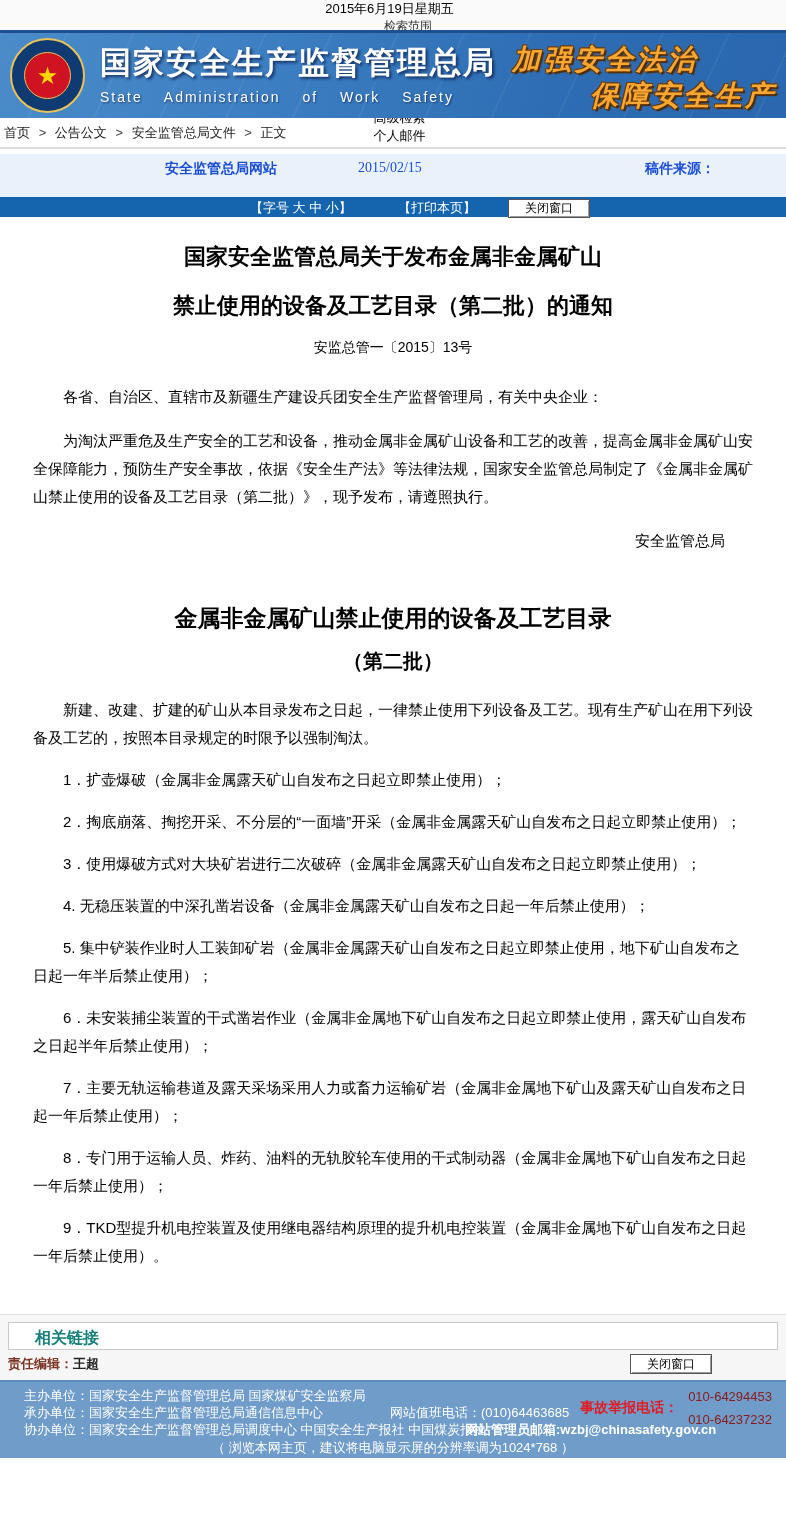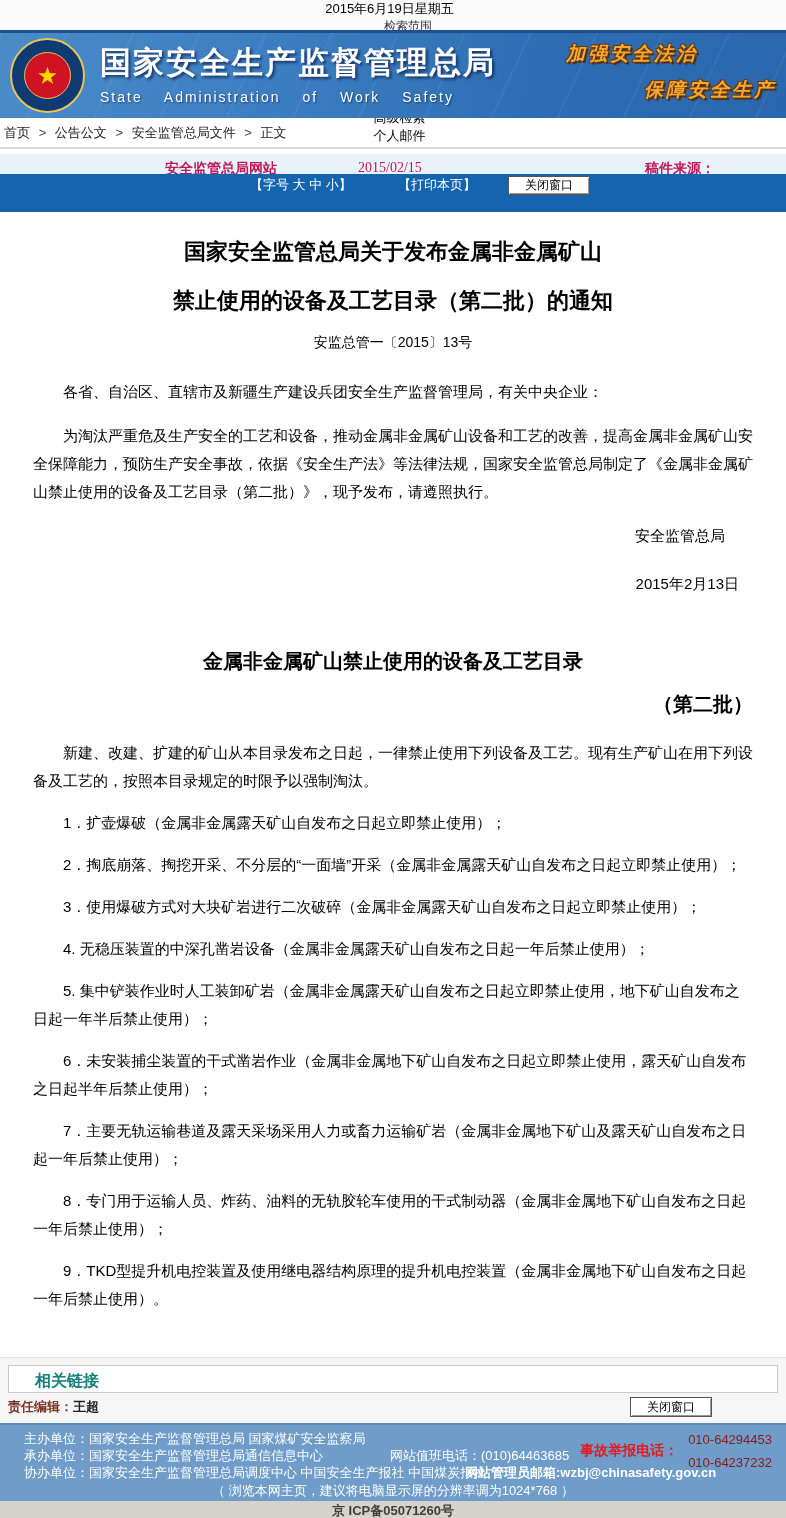--- a/index.html
+++ b/index.html
@@ -18,51 +18,51 @@
 
   
   .banner { position:relative; height:88px; border-top:3px solid #1e4f8f; background:linear-gradient(100deg,#4a8bc8 0%,#3c7ec2 35%,#2e6db3 70%,#2a67ae 100%); overflow:hidden; }
   .banner::after { content:""; position:absolute; inset:0; background:repeating-linear-gradient(115deg, rgba(255,255,255,.05) 0 2px, transparent 2px 60px); }
   .logo { position:absolute; left:10px; top:5px; width:75px; height:75px; border-radius:50%; background:#0f3a72; border:2px solid #e8c35a; display:flex; align-items:center; justify-content:center; z-index:2; }
   .logo-inner { width:47px; height:47px; border-radius:50%; background:#cf1322; border:1px solid #e8c35a; display:flex; align-items:center; justify-content:center; }
   .logo-star { color:#ffd700; font-size:24px; line-height:1; }
   .banner-titles { position:absolute; left:100px; top:9px; z-index:2; }
   .site-title { font-size:31px; font-weight:bold; color:#fff; letter-spacing:2px; text-shadow:2px 2px 3px rgba(0,10,50,.65); }
   .site-subtitle { margin-top:5px; font-size:14px; color:#fff; letter-spacing:2px; word-spacing:16px; text-shadow:1px 1px 2px rgba(0,10,50,.55); }
-  .slogan { position:absolute; z-index:2; font-size:19px; font-weight:bold; font-style:italic; color:#f8a832; letter-spacing:3px;
+  .slogan { position:absolute; z-index:2; font-size:28px; font-weight:bold; font-style:italic; color:#f8a832; letter-spacing:3px;
             text-shadow:-1px -1px 0 #6b3a08, 1px -1px 0 #6b3a08, -1px 1px 0 #6b3a08, 2px 2px 1px #4f2a00; }
   .slogan1 { top:8px; right:88px; }
   .slogan2 { top:44px; right:10px; }
 
   
   .breadcrumb { padding:6px 0 5px 4px; font-size:13px; color:#222; border-bottom:2px solid #dcdcdc; margin-bottom:5px; }
   .breadcrumb .sep { margin:0 5px; color:#444; }
   .crumb-link { cursor:pointer; }
 
   
-  .infobar { position:relative; height:20px; background:#e9f2fb; font-size:14px; color:#be185d; }
+  .infobar { position:relative; height:43px; background:#e9f2fb; font-size:14px; color:#1d4ed8; }
   .infobar .src { position:absolute; left:165px; top:6px; font-weight:bold; }
   .infobar .pubdate { position:absolute; left:358px; top:6px; font-family:"Liberation Serif","DejaVu Serif",serif; font-size:14px; }
   .infobar .origin { position:absolute; left:645px; top:6px; font-weight:bold; }
-  .toolbar { position:relative; height:38px; background:#1565ae; color:#fff; font-size:13px; }
+  .toolbar { position:relative; height:20px; background:#1565ae; color:#fff; font-size:13px; }
   .toolbar .fs { position:absolute; left:250px; top:0; line-height:22px; cursor:pointer; }
   .toolbar .print { position:absolute; left:398px; top:0; line-height:22px; cursor:pointer; }
   .btn-close { position:absolute; left:508px; top:2px; height:19px; padding:0 16px; font-size:12px; background:#fff; color:#000; border:1px solid #555; box-shadow:inset 1px 1px 0 #fff, inset -1px -1px 0 #999; cursor:pointer; font-family:inherit; }
 
   
   .content { padding:0 33px 0 33px; font-size:15px; color:#000; }
   .doc-title { text-align:center; font-size:22px; font-weight:bold; line-height:49px; }
   .doc-title.first { margin-top:15px; }
   .doc-number { text-align:center; font-size:14px; margin-top:9px; }
   .salutation { margin-top:26px; line-height:28px; text-indent:2em; }
   .para { margin-top:16px; line-height:28px; text-indent:2em; }
   .signature { text-align:right; margin-top:16px; line-height:28px; padding-right:28px; }
   .sign-date { text-align:right; margin-top:20px; line-height:28px; padding-right:14px; }
-  .catalog-title { text-align:center; font-size:20px; font-weight:bold; margin-top:48px; line-height:30px; }
-  .catalog-sub { text-align:right; font-size:20px; font-weight:bold; margin-top:13px; line-height:30px; }
+  .catalog-title { text-align:center; font-size:23px; font-weight:bold; margin-top:48px; line-height:30px; }
+  .catalog-sub { text-align:center; font-size:20px; font-weight:bold; margin-top:13px; line-height:30px; }
   .catalog-intro { margin-top:20px; line-height:28px; text-indent:2em; }
   .item { margin-top:14px; line-height:28px; text-indent:2em; }
 
   
   .related-section { margin-top:44px; border-top:1px solid #e0e0e0; background:#f6f6f6; padding:7px 8px 0 8px; }
   .related-box { background:#fff; border:1px solid #c9c9c9; height:28px; display:flex; align-items:flex-end; padding-left:26px; }
   .related-title { color:#17807a; font-weight:bold; font-size:16px; }
   .editor-row { background:#f6f6f6; height:30px; display:flex; align-items:center; justify-content:space-between; padding:0 74px 2px 8px; }
   .editor-label { font-size:13px; color:#7b3324; font-weight:bold; }
   .editor-name { color:#222; }
@@ -135,21 +135,20 @@
   </div>
 
   <div class="content">
     <div class="doc-title first">国家安全监管总局关于发布金属非金属矿山</div>
     <div class="doc-title">禁止使用的设备及工艺目录（第二批）的通知</div>
     <div class="doc-number">安监总管一〔2015〕13号</div>
 
     <p class="salutation">各省、自治区、直辖市及新疆生产建设兵团安全生产监督管理局，有关中央企业：</p>
     <p class="para">为淘汰严重危及生产安全的工艺和设备，推动金属非金属矿山设备和工艺的改善，提高金属非金属矿山安全保障能力，预防生产安全事故，依据《安全生产法》等法律法规，国家安全监管总局制定了《金属非金属矿山禁止使用的设备及工艺目录（第二批）》，现予发布，请遵照执行。</p>
     <p class="signature">安全监管总局</p>
-    <p class="sign-date">2015年2月13日</p>
 
     <div class="catalog-title">金属非金属矿山禁止使用的设备及工艺目录</div>
     <div class="catalog-sub">（第二批）</div>
     <p class="catalog-intro">新建、改建、扩建的矿山从本目录发布之日起，一律禁止使用下列设备及工艺。现有生产矿山在用下列设备及工艺的，按照本目录规定的时限予以强制淘汰。</p>
 
     <p class="item">1．扩壶爆破（金属非金属露天矿山自发布之日起立即禁止使用）；</p>
     <p class="item">2．掏底崩落、掏挖开采、不分层的“一面墙”开采（金属非金属露天矿山自发布之日起立即禁止使用）；</p>
     <p class="item">3．使用爆破方式对大块矿岩进行二次破碎（金属非金属露天矿山自发布之日起立即禁止使用）；</p>
     <p class="item">4. 无稳压装置的中深孔凿岩设备（金属非金属露天矿山自发布之日起一年后禁止使用）；</p>
     <p class="item">5. 集中铲装作业时人工装卸矿岩（金属非金属露天矿山自发布之日起立即禁止使用，地下矿山自发布之日起一年半后禁止使用）；</p>
@@ -185,17 +184,14 @@
     <div class="f-note">（ 浏览本网主页，建议将电脑显示屏的分辨率调为1024*768 ）</div>
     <div class="f-report">
       <span class="f-report-label">事故举报电话：</span>
       <span class="f-phones">
         <span>010-64294453</span>
         <span>010-64237232</span>
       </span>
     </div>
   </div>
 
-  <div class="icp-band">
-    <span>京  ICP备05071260号</span>
-  </div>
 
 </div>
 
 </body></html>

